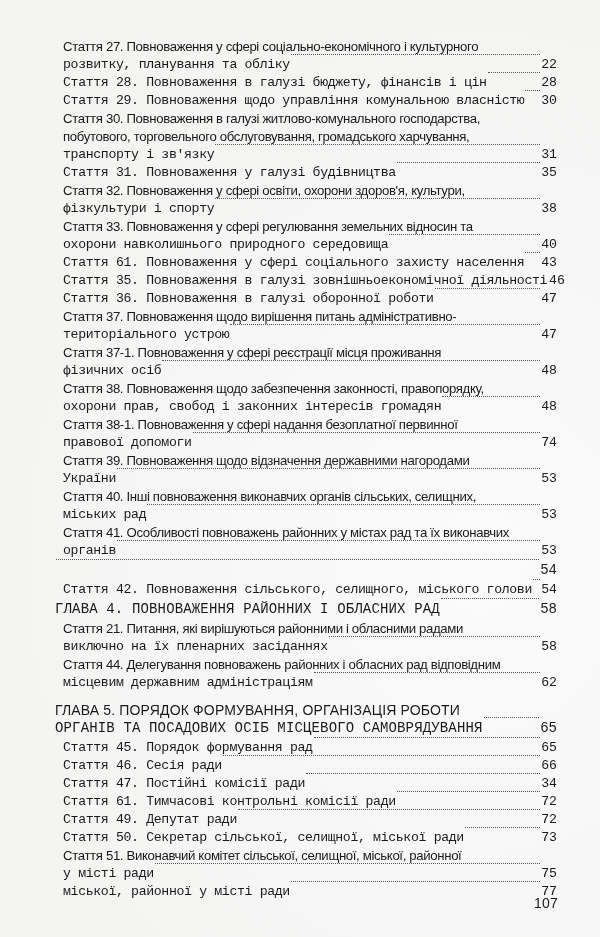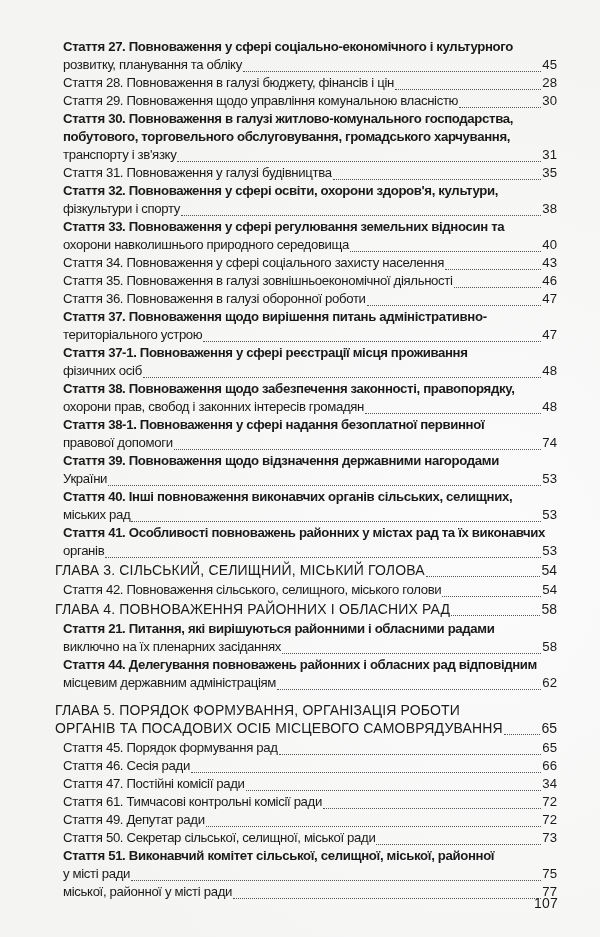--- a/index.html
+++ b/index.html
@@ -36,26 +36,26 @@
       font-size: 14px;
       letter-spacing: 0.15px;
       font-weight: 400;
       line-height: 18px;
     }
     .entry.chapter .line { font-weight: 500; }
     .line {
       display: block;
       white-space: nowrap;
       overflow: hidden;
-      font-weight: bold;
     }
     .last-line {
       display: flex;
-      align-items: flex-end;
+      align-items: flex-start;
       white-space: nowrap;
+      font-family: Liberation Mono, monospace;
     }
     .last-line .txt {
       flex: 0 0 auto;
     }
     .last-line .dots {
       flex: 1 1 auto;
       overflow: hidden;
       margin: 0 1px;
       border-bottom: 1.5px dotted #555;
       height: 0;
@@ -78,21 +78,21 @@
   </style>
 </head>
 <body>
 
 <div class="toc" id="toc">
     <div class="entry article">
       <span class="line">Стаття 27. Повноваження у сфері соціально-економічного і культурного</span>
       <div class="last-line">
         <span class="txt">розвитку, планування та обліку</span>
         <span class="dots"></span>
-        <span class="pg">45</span>
+        <span class="pg">22</span>
       </div>
     </div>
     <div class="entry article">
       <div class="last-line">
         <span class="txt">Стаття 28. Повноваження в галузі бюджету, фінансів і цін</span>
         <span class="dots"></span>
         <span class="pg">28</span>
       </div>
     </div>
     <div class="entry article">
@@ -129,21 +129,21 @@
     <div class="entry article">
       <span class="line">Стаття 33. Повноваження у сфері регулювання земельних відносин та</span>
       <div class="last-line">
         <span class="txt">охорони навколишнього природного середовища</span>
         <span class="dots"></span>
         <span class="pg">40</span>
       </div>
     </div>
     <div class="entry article">
       <div class="last-line">
-        <span class="txt">Стаття 34. Повноваження у сфері соціального захисту населення</span>
+        <span class="txt">Стаття 61. Повноваження у сфері соціального захисту населення</span>
         <span class="dots"></span>
         <span class="pg">43</span>
       </div>
     </div>
     <div class="entry article">
       <div class="last-line">
         <span class="txt">Стаття 35. Повноваження в галузі зовнішньоекономічної діяльності</span>
         <span class="dots"></span>
         <span class="pg">46</span>
       </div>
@@ -206,21 +206,20 @@
     <div class="entry article">
       <span class="line">Стаття 41. Особливості повноважень районних у містах рад та їх виконавчих</span>
       <div class="last-line">
         <span class="txt">органів</span>
         <span class="dots"></span>
         <span class="pg">53</span>
       </div>
     </div>
     <div class="entry chapter" style="margin-top: 1px; margin-bottom: 2px;">
       <div class="last-line">
-        <span class="txt">ГЛАВА 3. СІЛЬСЬКИЙ, СЕЛИЩНИЙ, МІСЬКИЙ ГОЛОВА</span>
         <span class="dots"></span>
         <span class="pg">54</span>
       </div>
     </div>
     <div class="entry article">
       <div class="last-line">
         <span class="txt">Стаття 42. Повноваження сільського, селищного, міського голови</span>
         <span class="dots"></span>
         <span class="pg">54</span>
       </div>

